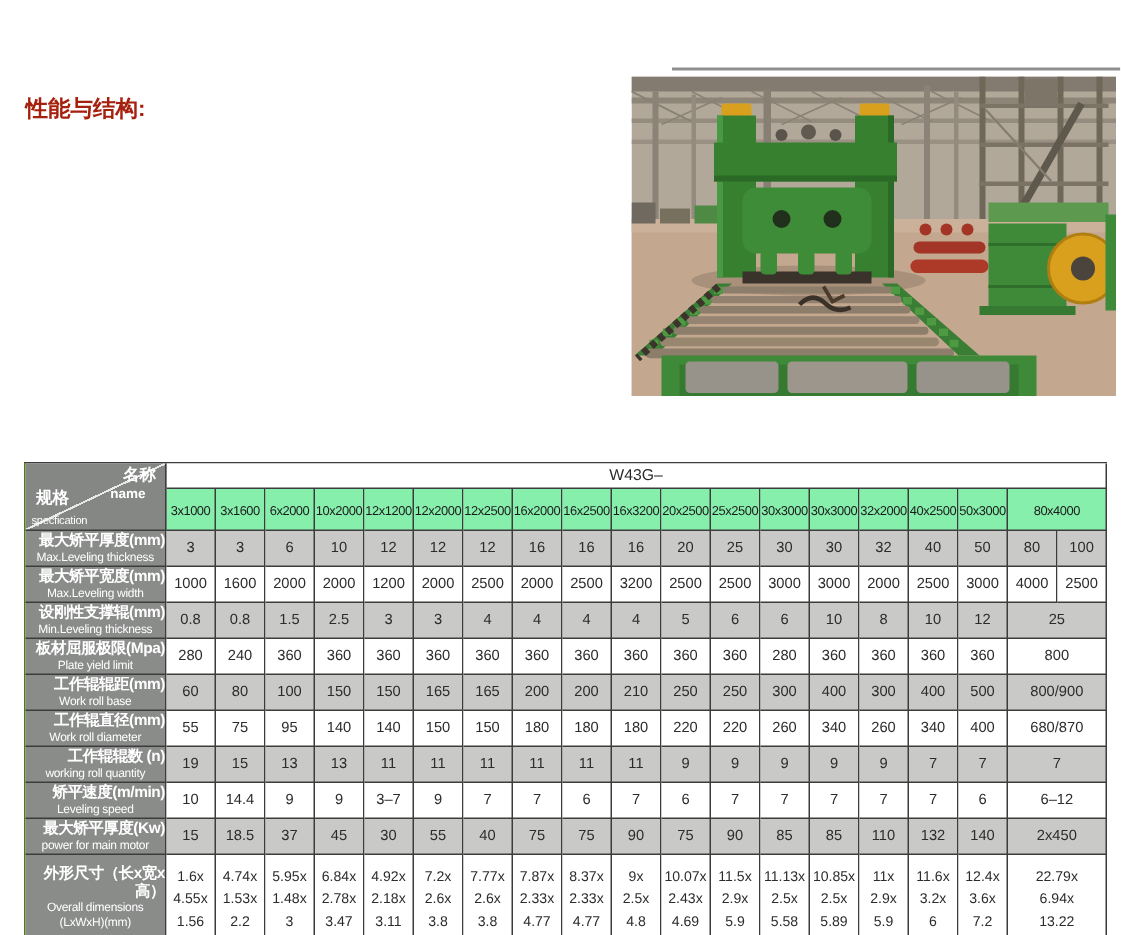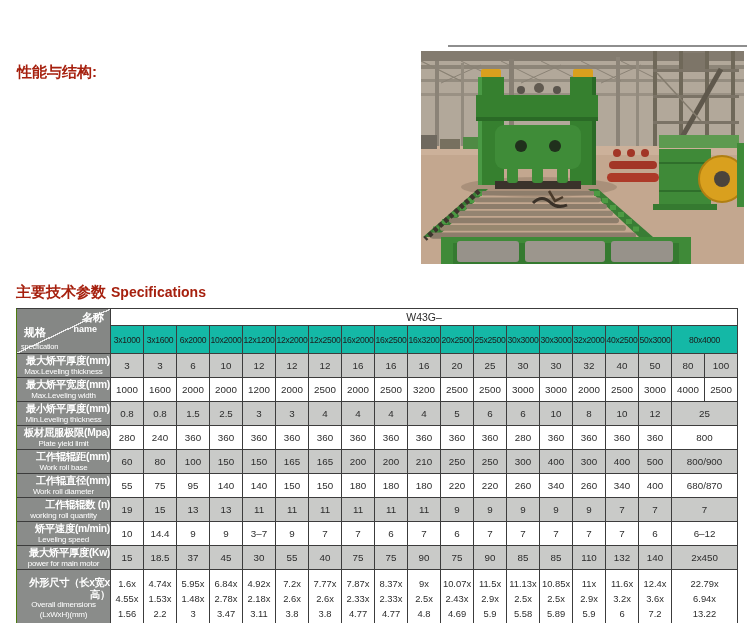--- a/index.html
+++ b/index.html
@@ -16,21 +16,21 @@
               table-layout:fixed;border-top:1px solid #3c3c3c;border-left:1px solid #4d7c0f;}
   table.specs th,table.specs td{border-right:1px solid #3c3c3c;border-bottom:1px solid #3c3c3c;
               padding:0;text-align:center;vertical-align:middle;overflow:hidden;}
   th.corner{background:#858785;position:relative;border-right:1px solid #3c3c3c;border-bottom:1px solid #f4f4f4;
             background-image:linear-gradient(to bottom right,rgba(0,0,0,0) 49.3%,#e9e9e9 49.3%,#e9e9e9 51%,rgba(0,0,0,0) 51%);}
   th.corner .c-top{position:absolute;top:2px;right:6px;color:#fff;font-size:11px;font-weight:700;line-height:12px;}
   th.corner .c-top-en{position:absolute;top:15px;right:13px;color:#fff;font-size:9px;font-weight:700;line-height:10px;}
   th.corner .c-bot{position:absolute;top:17px;left:7px;color:#fff;font-size:11px;font-weight:700;line-height:12px;}
   th.corner .c-bot-en{position:absolute;bottom:2px;left:4px;color:#fff;font-size:7.5px;font-weight:400;letter-spacing:-0.2px;}
   th.series{background:#fff;color:#2a2a2a;font-size:10.5px;font-weight:400;text-align:left;padding-left:5px;height:16px;}
-  th.model{background:#14b8a6;color:#1c1c1c;font-size:8.6px;font-weight:400;height:27px;letter-spacing:-0.3px;}
+  th.model{background:#86efac;color:#1c1c1c;font-size:8.6px;font-weight:400;height:27px;letter-spacing:-0.3px;}
   th.label{background:#8a8c8a;color:#fff;height:23px;padding:1px 0;}
   th.label .lab-cn{font-size:10.3px;font-weight:700;line-height:11.5px;letter-spacing:-0.3px;text-align:right;}
   th.label .lab-en{font-size:8px;font-weight:400;line-height:9.5px;letter-spacing:-0.2px;}
   td.val{background:#fff;color:#2c2c2c;font-size:9.8px;height:23px;}
   tr.shade td.val{background:#c9cac8;}
   tbody tr:last-child td.val{height:56px;font-size:9.4px;line-height:15px;}
   td.multi{white-space:pre-line;}
   .foot-cn{position:absolute;left:16px;top:585px;font-size:12px;font-weight:700;color:#9e1f0e;letter-spacing:0.2px;}
   .foot-en{position:absolute;left:16px;top:600px;font-size:10.5px;color:#8a8a8a;
            font-family:"Liberation Mono","DejaVu Sans Mono",monospace;letter-spacing:-0.2px;}
@@ -167,23 +167,20 @@
         <line x1="238" y1="112" x2="290" y2="112" stroke="#2f6f2b" stroke-width="2"></line>
         <line x1="238" y1="140" x2="290" y2="140" stroke="#2f6f2b" stroke-width="2"></line>
         <rect x="232" y="153" width="64" height="6" fill="#357a30"></rect>
         <circle cx="301" cy="128" r="23" fill="#d9a01e" stroke="#b07f12" stroke-width="2"></circle>
         <circle cx="301" cy="128" r="8" fill="#4a443c"></circle>
         <rect x="316" y="92" width="7" height="64" fill="#3f8a38"></rect>
       </g>
     </svg>
   </div>
 
-  <h2 class="sec2-title">
-    <span>主要技术参数</span><span class="en">Specifications</span>
-  </h2>
 
   <table class="specs">
     <colgroup id="specs-cols">
         <col style="width: 94px;">
         <col style="width: 33px;">
         <col style="width: 33px;">
         <col style="width: 33px;">
         <col style="width: 33px;">
         <col style="width: 33px;">
         <col style="width: 33px;">
@@ -278,21 +275,21 @@
           <td class="val">3000</td>
           <td class="val">3000</td>
           <td class="val">2000</td>
           <td class="val">2500</td>
           <td class="val">3000</td>
           <td class="val">4000</td>
           <td class="val">2500</td>
         </tr>
         <tr class="shade">
           <th class="label">
-            <div class="lab-cn">最小矫平厚度(mm)</div>
+            <div class="lab-cn">设刚性支撑辊(mm)</div>
             <div class="lab-en">Min.Leveling thickness</div>
           </th>
           <td class="val">0.8</td>
           <td class="val">0.8</td>
           <td class="val">1.5</td>
           <td class="val">2.5</td>
           <td class="val">3</td>
           <td class="val">3</td>
           <td class="val">4</td>
           <td class="val">4</td>

